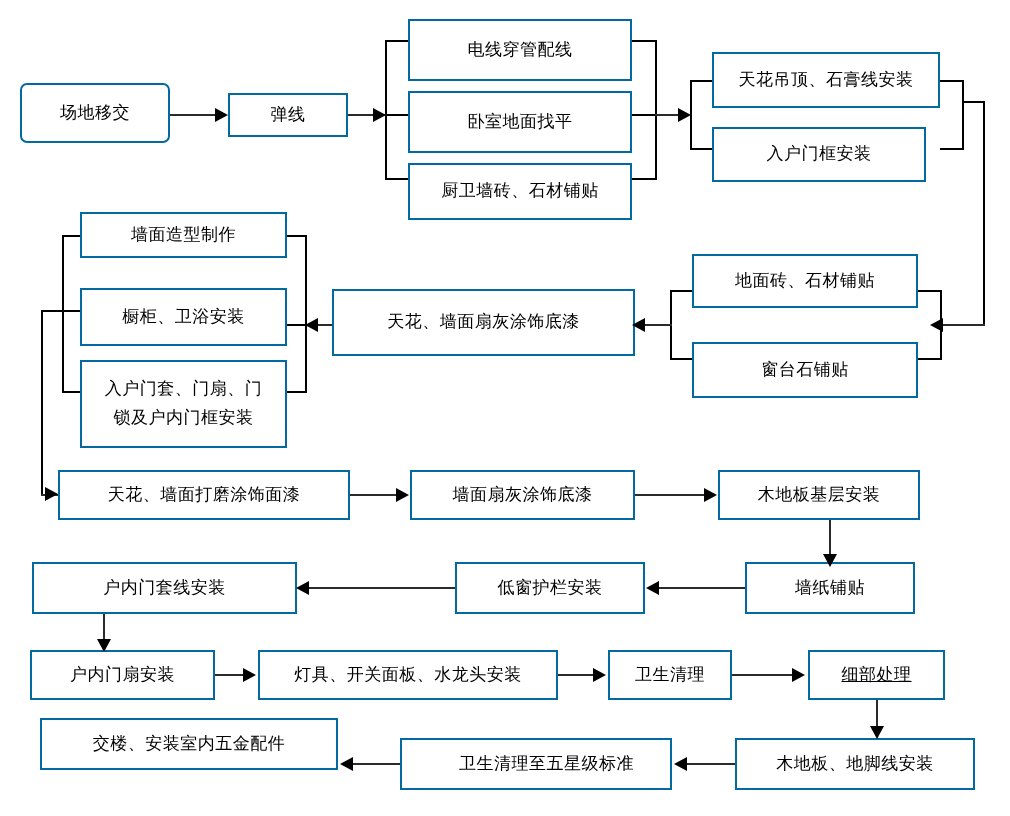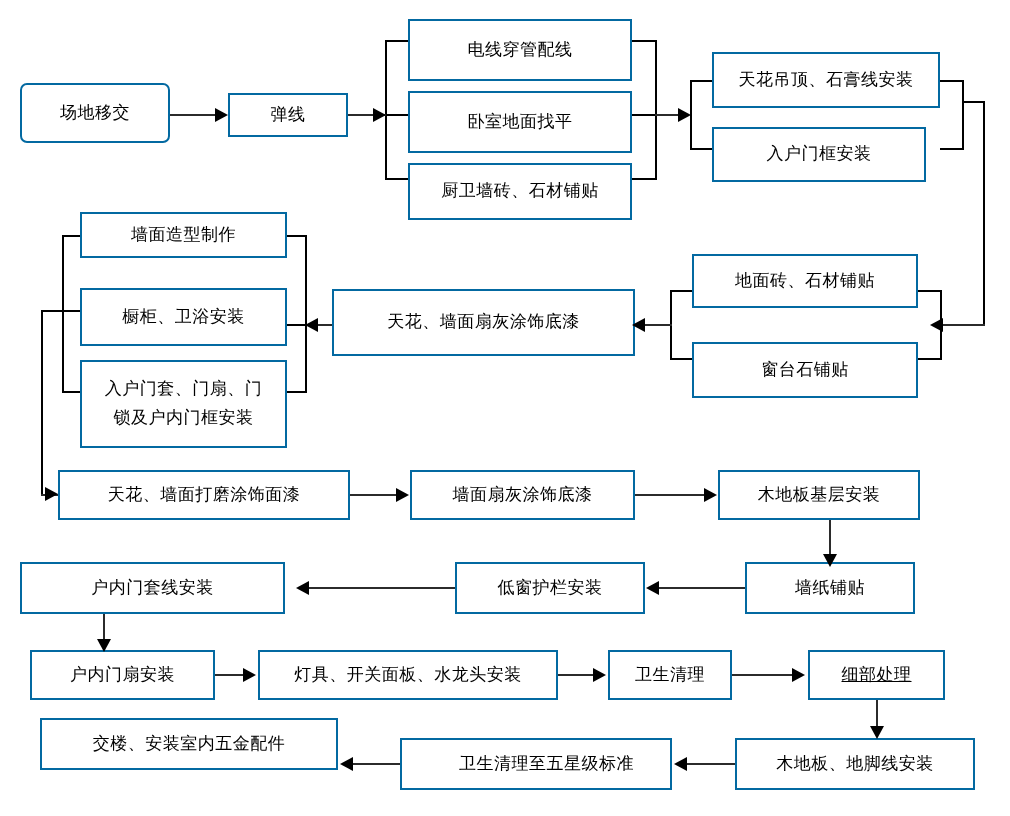--- a/index.html
+++ b/index.html
@@ -190,21 +190,21 @@
   <div class="node" style="left:745px; top:562px; width:170px; height:52px;">墙纸铺贴</div>
 
   <div class="shaft-h" style="left:650px; top:587px; width:95px;"></div>
   <div class="ah left" style="left:646px; top:581px;"></div>
 
   <div class="node" style="left:455px; top:562px; width:190px; height:52px;">低窗护栏安装</div>
 
   <div class="shaft-h" style="left:300px; top:587px; width:155px;"></div>
   <div class="ah left" style="left:296px; top:581px;"></div>
 
-  <div class="node" style="left:20px; top:562px; width:265px; height:52px;">户内门套线安装</div>
+  <div class="node" style="left:32px; top:562px; width:265px; height:52px;">户内门套线安装</div>
 
   <div class="shaft-v" style="left:103px; top:614px; height:31px;"></div>
   <div class="ah down" style="left:97px; top:639px;"></div>
 
   <div class="node" style="left:30px; top:650px; width:185px; height:50px;">户内门扇安装</div>
 
   <div class="shaft-h" style="left:215px; top:674px; width:32px;"></div>
   <div class="ah right" style="left:243px; top:668px;"></div>
 
   <div class="node" style="left:258px; top:650px; width:300px; height:50px;">灯具、开关面板、水龙头安装</div>

